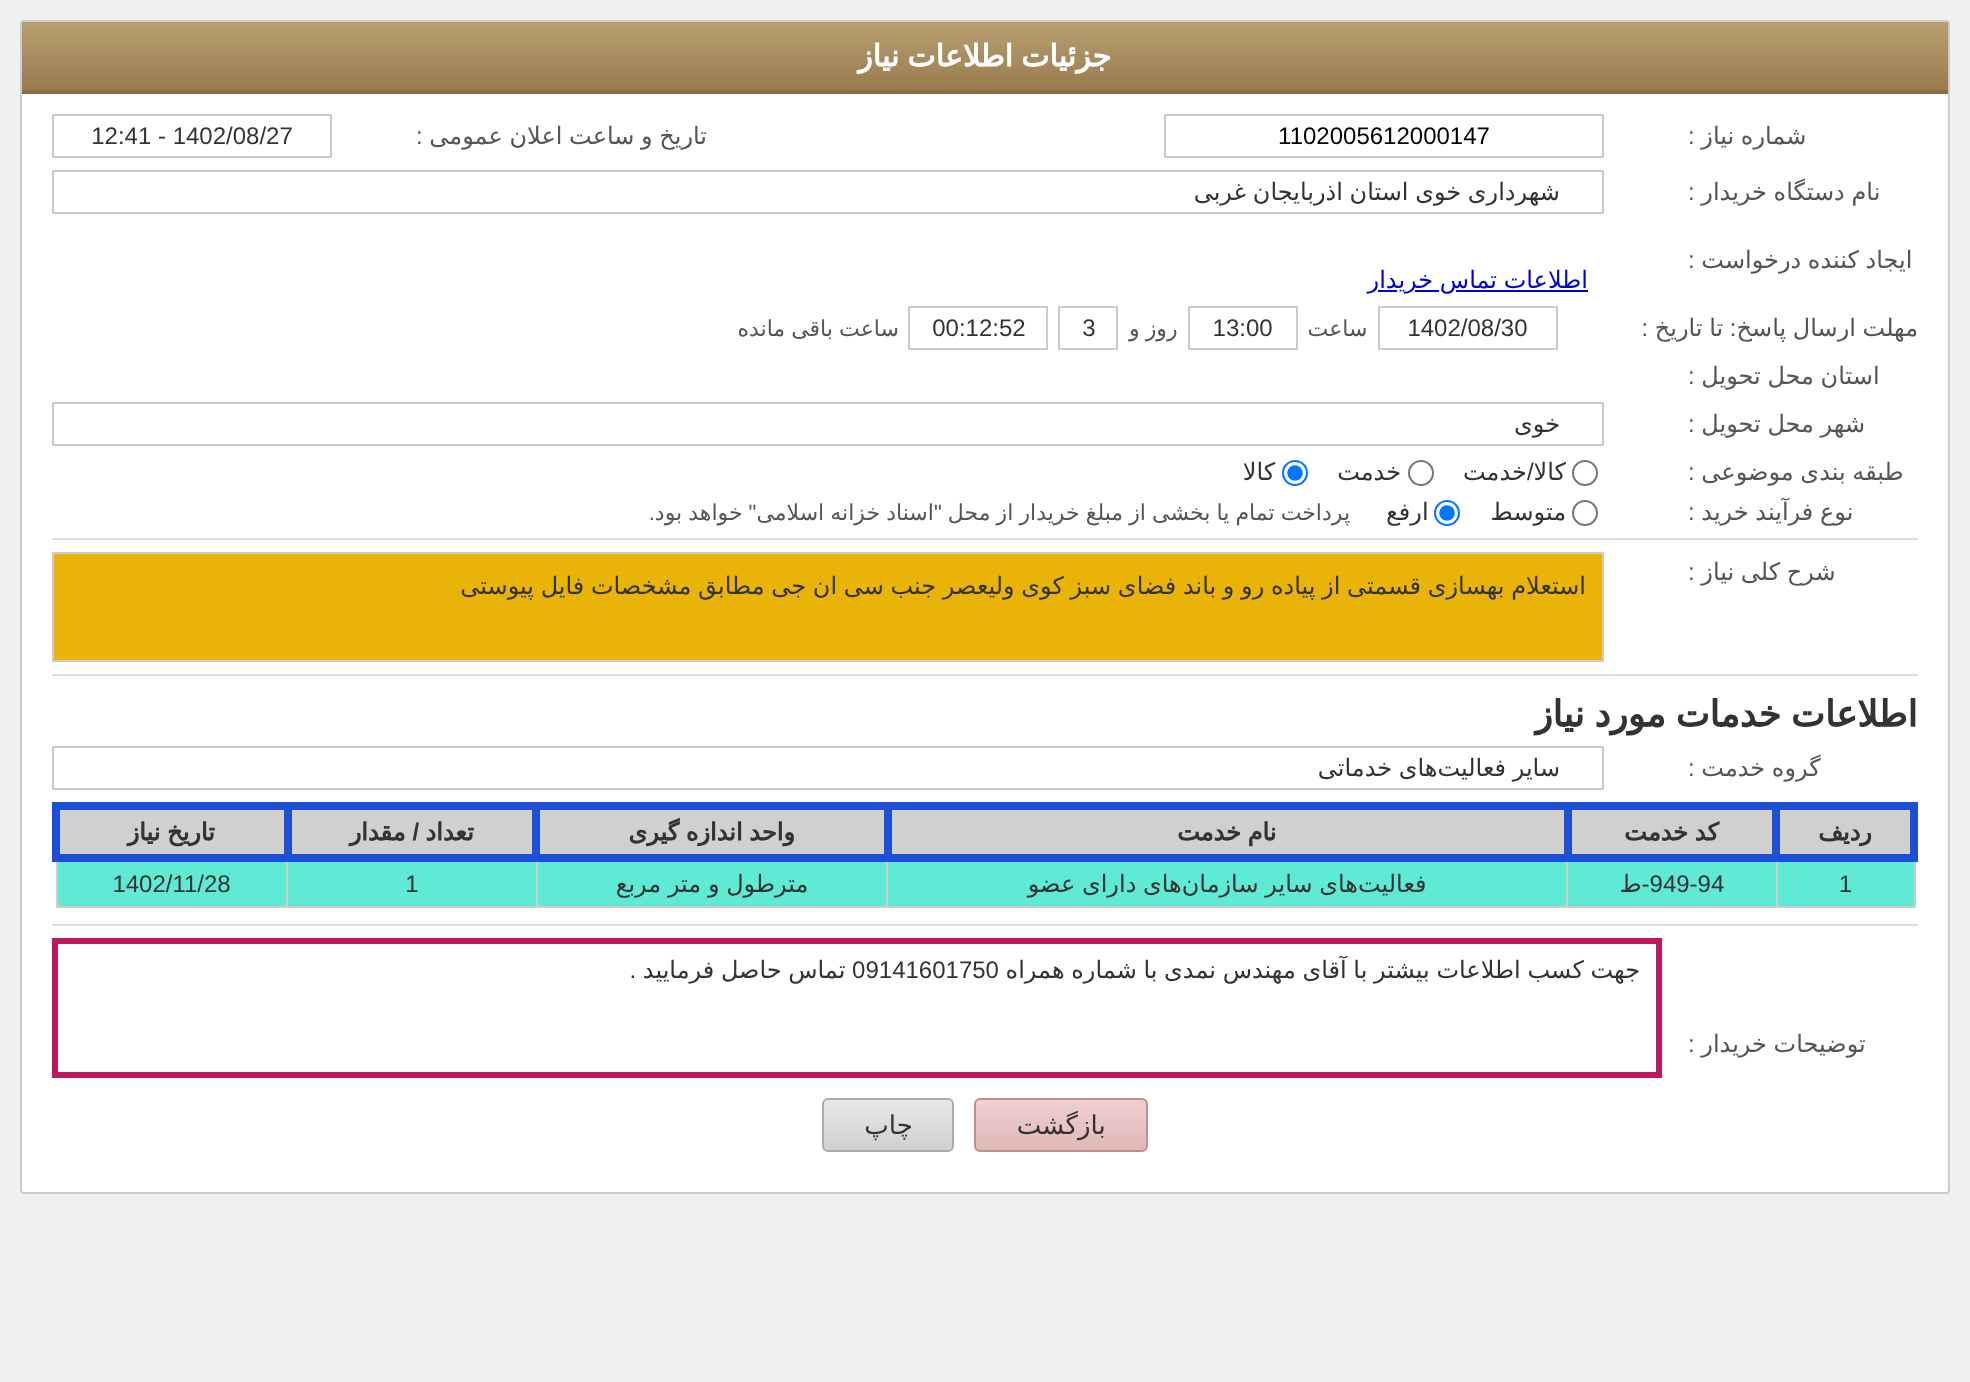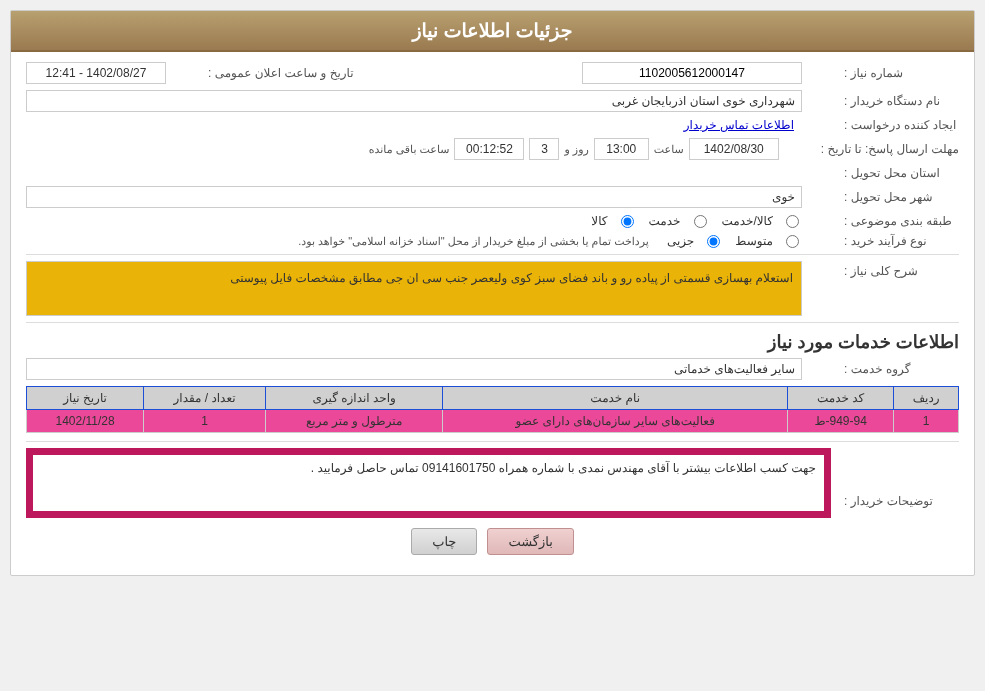--- a/index.html
+++ b/index.html
@@ -20,21 +20,21 @@
     .main-card {
       background: #fff;
       border: 1px solid #ccc;
       border-radius: 2px;
     }
     .card-header {
       background: linear-gradient(to bottom, #b8a070, #9a7a50);
       color: #fff;
       text-align: center;
       padding: 8px 15px;
-      font-size: 19px;
+      font-size: 15px;
       font-weight: bold;
       border-bottom: 2px solid #8a6a40;
     }
     .card-body {
       padding: 10px 15px;
     }
     .info-row {
       display: flex;
       align-items: center;
       margin-bottom: 6px;
@@ -46,21 +46,21 @@
       min-width: 120px;
       text-align: left;
       padding-left: 5px;
       font-size: 12px;
       margin-left: 32px;
     }
     .info-value {
       flex: 1;
       background: #fff;
       border: 1px solid #ccc;
-      padding: 3px 6px;
+      padding: 3px 21px;
       font-size: 12px;
       min-height: 22px;
       text-align: right;
     }
     .info-value.highlighted {
       color: #000;
     }
     .date-row {
       display: flex;
       align-items: center;
@@ -99,21 +99,21 @@
       min-width: 120px;
     }
     .radio-group {
       display: flex;
       gap: 15px;
       align-items: center;
     }
     .radio-item {
       display: flex;
       align-items: center;
-      gap: 13px;
+      gap: 3px;
       font-size: 12px;
     }
     .purchase-row {
       display: flex;
       align-items: center;
       gap: 8px;
       margin-bottom: 6px;
       flex-wrap: wrap;
     }
     .purchase-row .info-label {
@@ -144,47 +144,47 @@
       min-width: 120px;
     }
     table.services-table {
       width: 100%;
       border-collapse: collapse;
       margin-bottom: 8px;
       font-size: 12px;
     }
     table.services-table th {
       background: #d0d0d0;
-      border: 1px solid #1d4ed8;
+      border: 4px solid #1d4ed8;
       padding: 4px 6px;
       text-align: center;
-      font-weight: normal;
+      font-weight: bold;
     }
     table.services-table td {
       border: 1px solid #ccc;
       padding: 4px 6px;
       text-align: center;
-      background: #ec4899;
+      background: #5eead4;
     }
     .buyer-notes {
       display: flex;
       gap: 8px;
       margin-bottom: 8px;
     }
     .buyer-notes-label {
       min-width: 120px;
       text-align: left;
       padding-left: 5px;
       font-size: 12px;
       color: #555;
       margin-top: 46px;
     }
     .buyer-notes-box {
       flex: 1;
-      border: 7px solid #be185d;
+      border: 3px solid #be185d;
       padding: 6px 8px;
       background: #fff;
       font-size: 12px;
       min-height: 70px;
       text-align: right;
     }
     .buttons-row {
       display: flex;
       justify-content: center;
       gap: 10px;
@@ -235,21 +235,21 @@
         <span class="date-box" style="min-width:140px;">1402/08/27 - 12:41</span>
       </div>
 
       <div class="info-row">
         <span class="info-label">نام دستگاه خریدار :</span>
         <span class="info-value">شهرداری خوی استان اذربایجان غربی</span>
       </div>
 
       <div class="info-row">
         <span class="info-label">ایجاد کننده درخواست :</span>
-        <span class="link-text" style="white-space:nowrap; margin-right:8px;">اطلاعات تماس خریدار</span>
+        <span class="link-text" style="white-space:nowrap; margin-right:8px;margin-top:20px;">اطلاعات تماس خریدار</span>
       </div>
 
       <div class="date-row">
         <span class="info-label">مهلت ارسال پاسخ: تا تاریخ :</span>
         <span class="date-box" style="min-width:90px;">1402/08/30</span>
         <span class="small-label">ساعت</span>
         <span class="date-box" style="min-width:55px;">13:00</span>
         <span class="small-label">روز و</span>
         <span class="date-box" style="min-width:30px;">3</span>
         <span class="date-box" style="min-width:70px;">00:12:52</span>
@@ -285,21 +285,21 @@
 
       <div class="purchase-row">
         <span class="info-label">نوع فرآیند خرید :</span>
         <div class="radio-group">
           <div class="radio-item">
             <input type="radio" name="purchase" style="">
             <span>متوسط</span>
           </div>
           <div class="radio-item">
             <input type="radio" name="purchase" checked="" style="">
-            <span>جزیی</span>
+            <span>ارفع</span>
           </div>
         </div>
         <span style="font-size:11px; color:#555; margin-right:10px; flex:1; text-align:right;">پرداخت تمام یا بخشی از مبلغ خریدار از محل "اسناد خزانه اسلامی" خواهد بود.</span>
       </div>
 
       <hr class="divider">
 
       <div class="info-row" style="align-items:flex-start;">
         <span class="info-label" style="padding-top:3px;">شرح کلی نیاز :</span>
         <div class="description-box" style="flex:1;">استعلام بهسازی قسمتی از پیاده رو و باند فضای سبز کوی ولیعصر جنب سی ان جی مطابق مشخصات فایل پیوستی</div>

